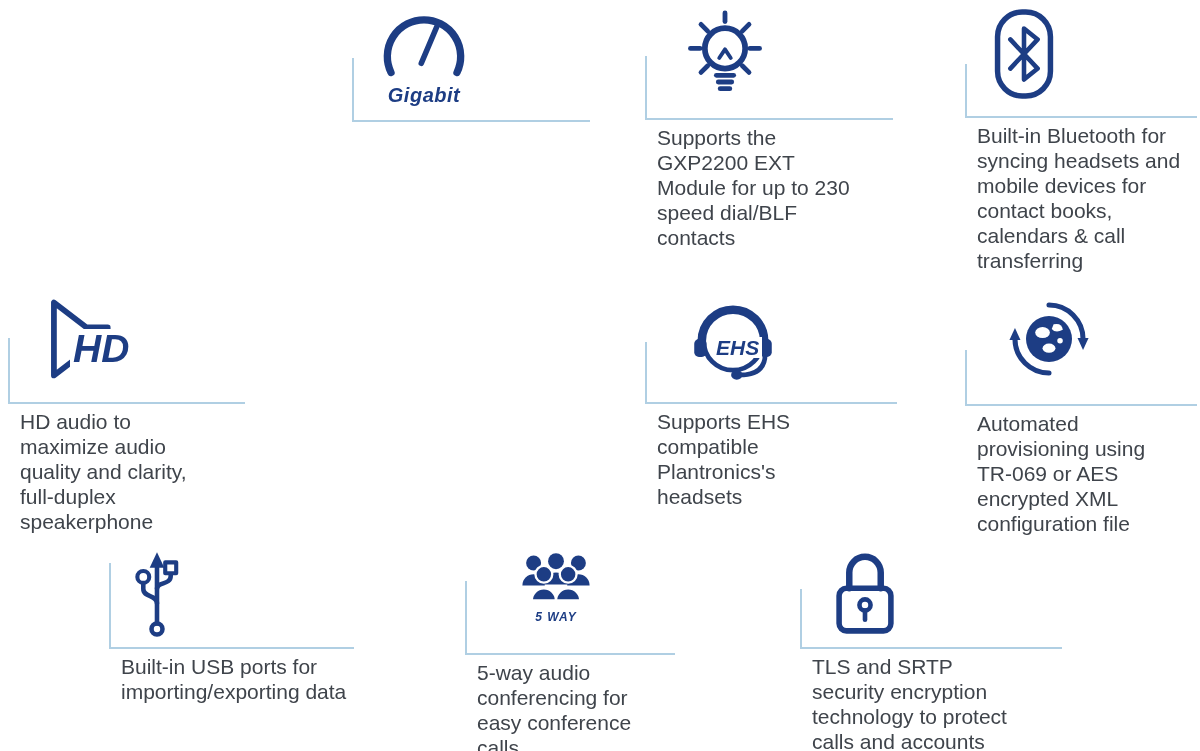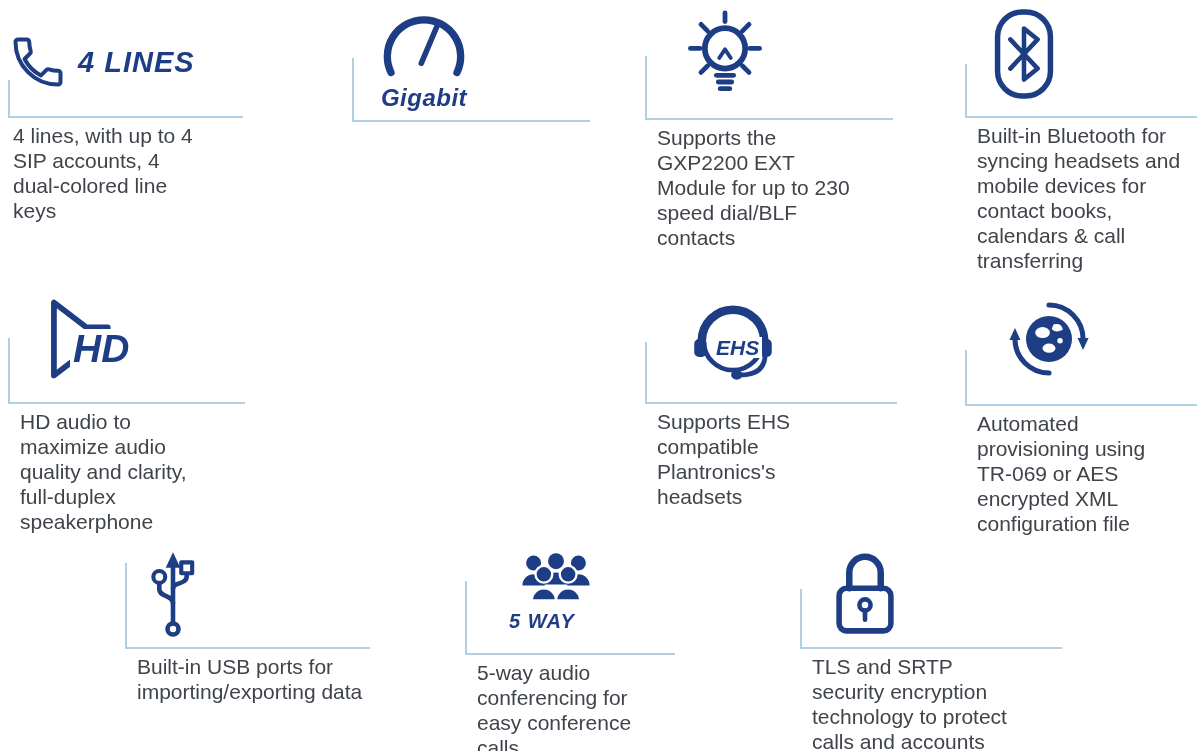--- a/index.html
+++ b/index.html
@@ -14,39 +14,29 @@
   .overlay{position:absolute;background:#fff;line-height:1;padding:0 3px;font-style:italic;font-weight:bold;color:#1d3d84}
   .s{stroke:#1d3d84;fill:none;stroke-linecap:round;stroke-linejoin:round}
   .f{fill:#1d3d84}
   svg{display:block}
 </style>
 </head>
 <body>
 
 <div id="canvas">
 
-  <div class="feat" style="left:8px;top:8px;width:235px">
-    <div class="icon-area" style="height:110px;display:flex;align-items:center">
-      <div class="vline" style="height:36px"></div>
-      <svg width="60" height="60" viewBox="0 0 24 24">
-        <path class="s" style="stroke-width:1.6" d="M6.62 10.79c1.44 2.83 3.76 5.14 6.59 6.59l2.2-2.2c.27-.27.67-.36 1.02-.24 1.12.37 2.33.57 3.57.57.55 0 1 .45 1 1V20c0 .55-.45 1-1 1-9.39 0-17-7.61-17-17 0-.55.45-1 1-1h3.5c.55 0 1 .45 1 1 0 1.25.2 2.45.57 3.57.11.35.03.74-.25 1.02l-2.2 2.2z"></path>
-      </svg>
-      <span class="biglabel" style="font-size:29px;margin-left:10px;letter-spacing:1px">4 LINES</span>
-    </div>
-    <p class="desc" style="padding-left:5px;max-width:190px">4 lines, with up to 4 SIP accounts, 4 dual-colored line keys</p>
-  </div>
 
   <div class="feat" style="left:352px;top:8px;width:238px">
     <div class="icon-area" style="height:110px">
       <div class="vline" style="height:62px"></div>
       <svg width="92" height="66" viewBox="0 0 100 72" style="margin:4px 0 0 26px">
         <path class="s" style="stroke-width:8" d="M14 66 A40 40 0 1 1 86 66"></path>
         <path class="s" style="stroke-width:6" d="M47 56 L64 16"></path>
       </svg>
-      <span class="biglabel" style="font-size:24px;margin:6px 0 0 26px;width:92px;text-align:center">Gigabit</span>
+      <span class="biglabel" style="font-size:20px;margin:6px 0 0 26px;width:92px;text-align:center">Gigabit</span>
     </div>
   </div>
 
   <div class="feat" style="left:645px;top:8px;width:248px">
     <div class="icon-area" style="height:110px">
       <div class="vline" style="height:62px"></div>
       <svg width="96" height="96" viewBox="0 0 100 100" style="margin:2px 0 0 32px">
         <path class="s" style="stroke-width:5" d="M50 3 V12"></path>
         <path class="s" style="stroke-width:5" d="M25 15 L32 22"></path>
         <path class="s" style="stroke-width:5" d="M75 15 L68 22"></path>
@@ -114,21 +104,21 @@
         <circle class="f" cx="50" cy="50" r="25"></circle>
         <ellipse fill="#fff" cx="43" cy="43" rx="8" ry="6"></ellipse>
         <path fill="#fff" d="M55 34 q9 -2 10 6 q-8 4 -12 -1 z"></path>
         <ellipse fill="#fff" cx="50" cy="60" rx="7" ry="5"></ellipse>
         <circle fill="#fff" cx="62" cy="52" r="3"></circle>
       </svg>
     </div>
     <p class="desc" style="max-width:200px">Automated provisioning using TR-069 or AES encrypted XML configuration file</p>
   </div>
 
-  <div class="feat" style="left:125px;top:540px;width:245px">
+  <div class="feat" style="left:109px;top:540px;width:245px">
     <div class="icon-area" style="height:105px">
       <div class="vline" style="height:84px"></div>
       <svg width="64" height="97" viewBox="0 0 70 100" style="margin:4px 0 0 16px">
         <path class="s" style="stroke-width:5" d="M35 84 L35 22"></path>
         <polygon class="f" points="35,6 27,23 43,23"></polygon>
         <path class="s" style="stroke-width:5" d="M35 62 C35 52 20 56 20 46 L20 40"></path>
         <circle class="s" style="stroke-width:4.5" cx="20" cy="33" r="6.5"></circle>
         <path class="s" style="stroke-width:5" d="M35 46 C35 38 50 42 50 32 L50 30"></path>
         <rect class="s" style="stroke-width:4.5" x="44" y="17" width="12" height="12"></rect>
         <circle class="s" style="stroke-width:5" cx="35" cy="90" r="6"></circle>
@@ -145,21 +135,21 @@
           <path class="f" d="M14 38 a12 12 0 0 1 24 0 z"></path>
         <circle class="f" cx="50" cy="12" r="8.5"></circle>
           <path class="f" d="M37 37 a13 13 0 0 1 26 0 z"></path>
         <circle class="f" cx="74" cy="14" r="8"></circle>
           <path class="f" d="M62 38 a12 12 0 0 1 24 0 z"></path>
         <circle class="f" style="stroke:#fff;stroke-width:2.5" cx="37" cy="26" r="9"></circle>
           <path class="f" style="stroke:#fff;stroke-width:2.5" d="M24 54 a13 13 0 0 1 26 0 z"></path>
         <circle class="f" style="stroke:#fff;stroke-width:2.5" cx="63" cy="26" r="9"></circle>
           <path class="f" style="stroke:#fff;stroke-width:2.5" d="M50 54 a13 13 0 0 1 26 0 z"></path>
       </svg>
-      <span class="biglabel" style="font-size:20px;margin:4px 0 0 44px;width:94px;text-align:left;letter-spacing:1px">5 WAY</span>
+      <span class="biglabel" style="font-size:12px;margin:4px 0 0 44px;width:94px;text-align:center;letter-spacing:1px">5 WAY</span>
     </div>
     <p class="desc" style="max-width:185px">5-way audio conferencing for easy conference calls</p>
   </div>
 
   <div class="feat" style="left:800px;top:540px;width:262px">
     <div class="icon-area" style="height:105px">
       <div class="vline" style="height:58px"></div>
       <svg width="74" height="96" viewBox="0 0 80 100" style="margin:4px 0 0 28px">
         <path class="s" style="stroke-width:7" d="M23 46 V29 A17 17 0 0 1 57 29 V46"></path>
         <rect class="s" style="stroke-width:6" x="12" y="46" width="56" height="46" rx="8"></rect>

